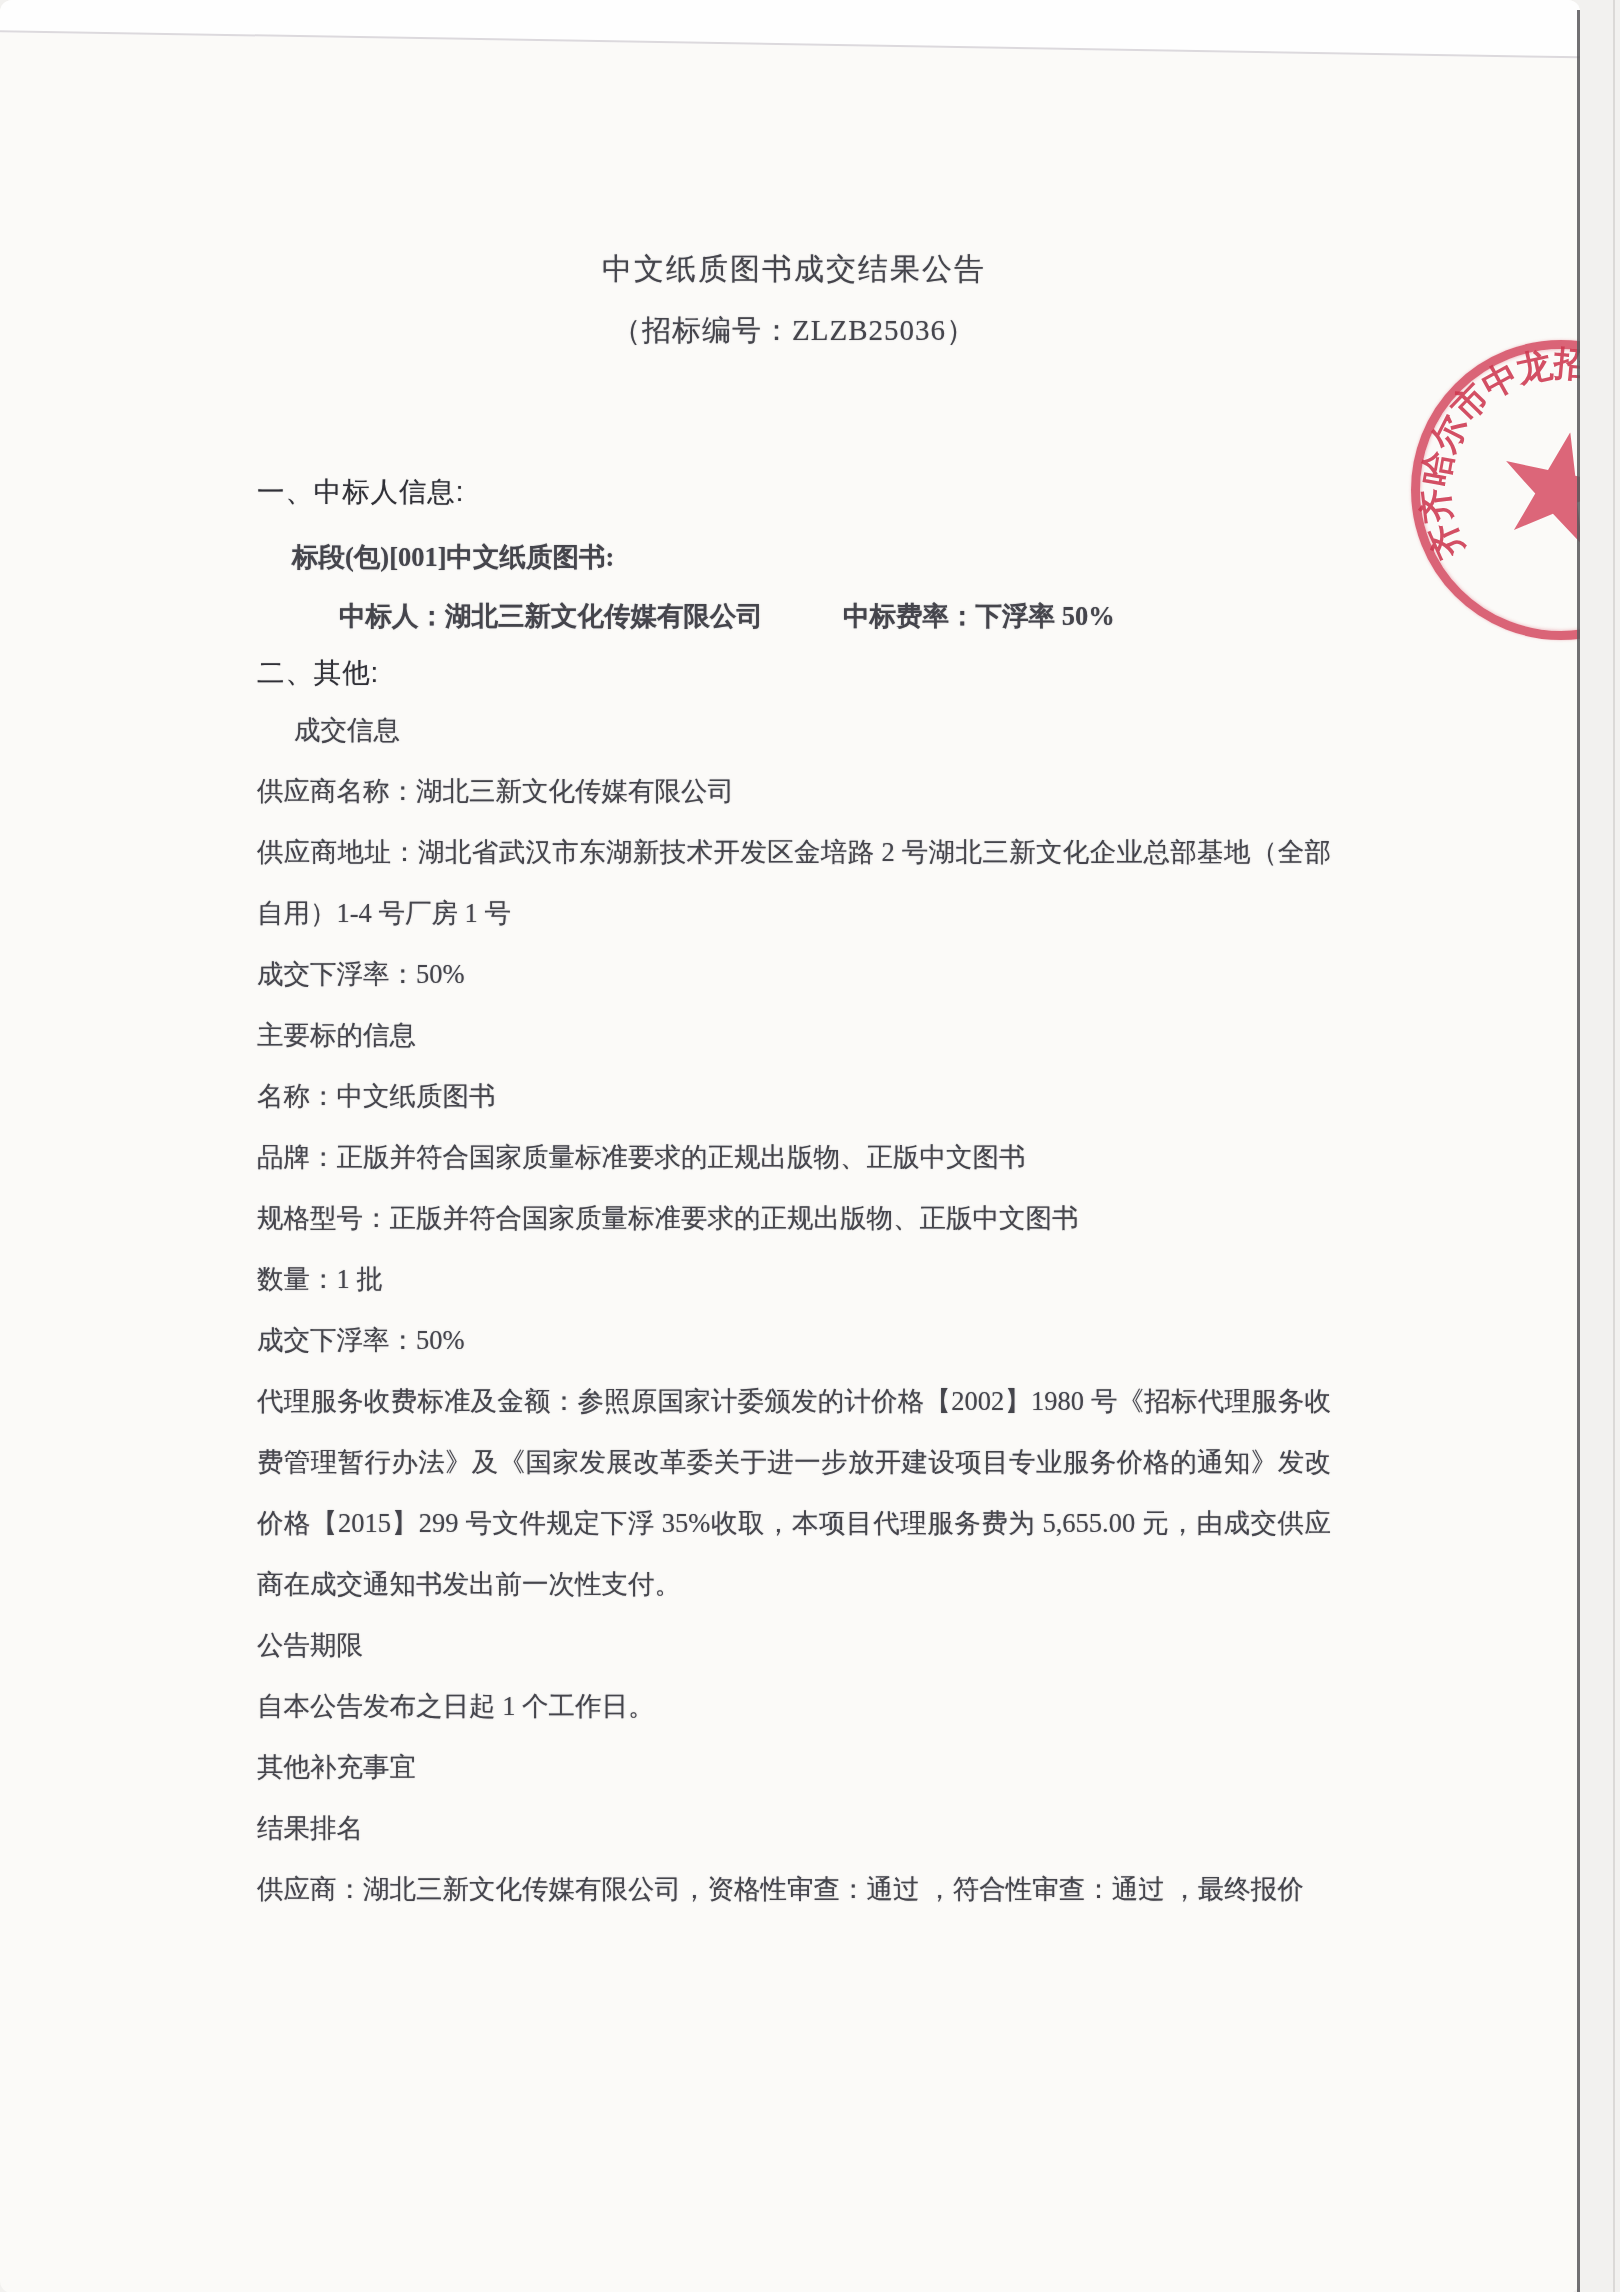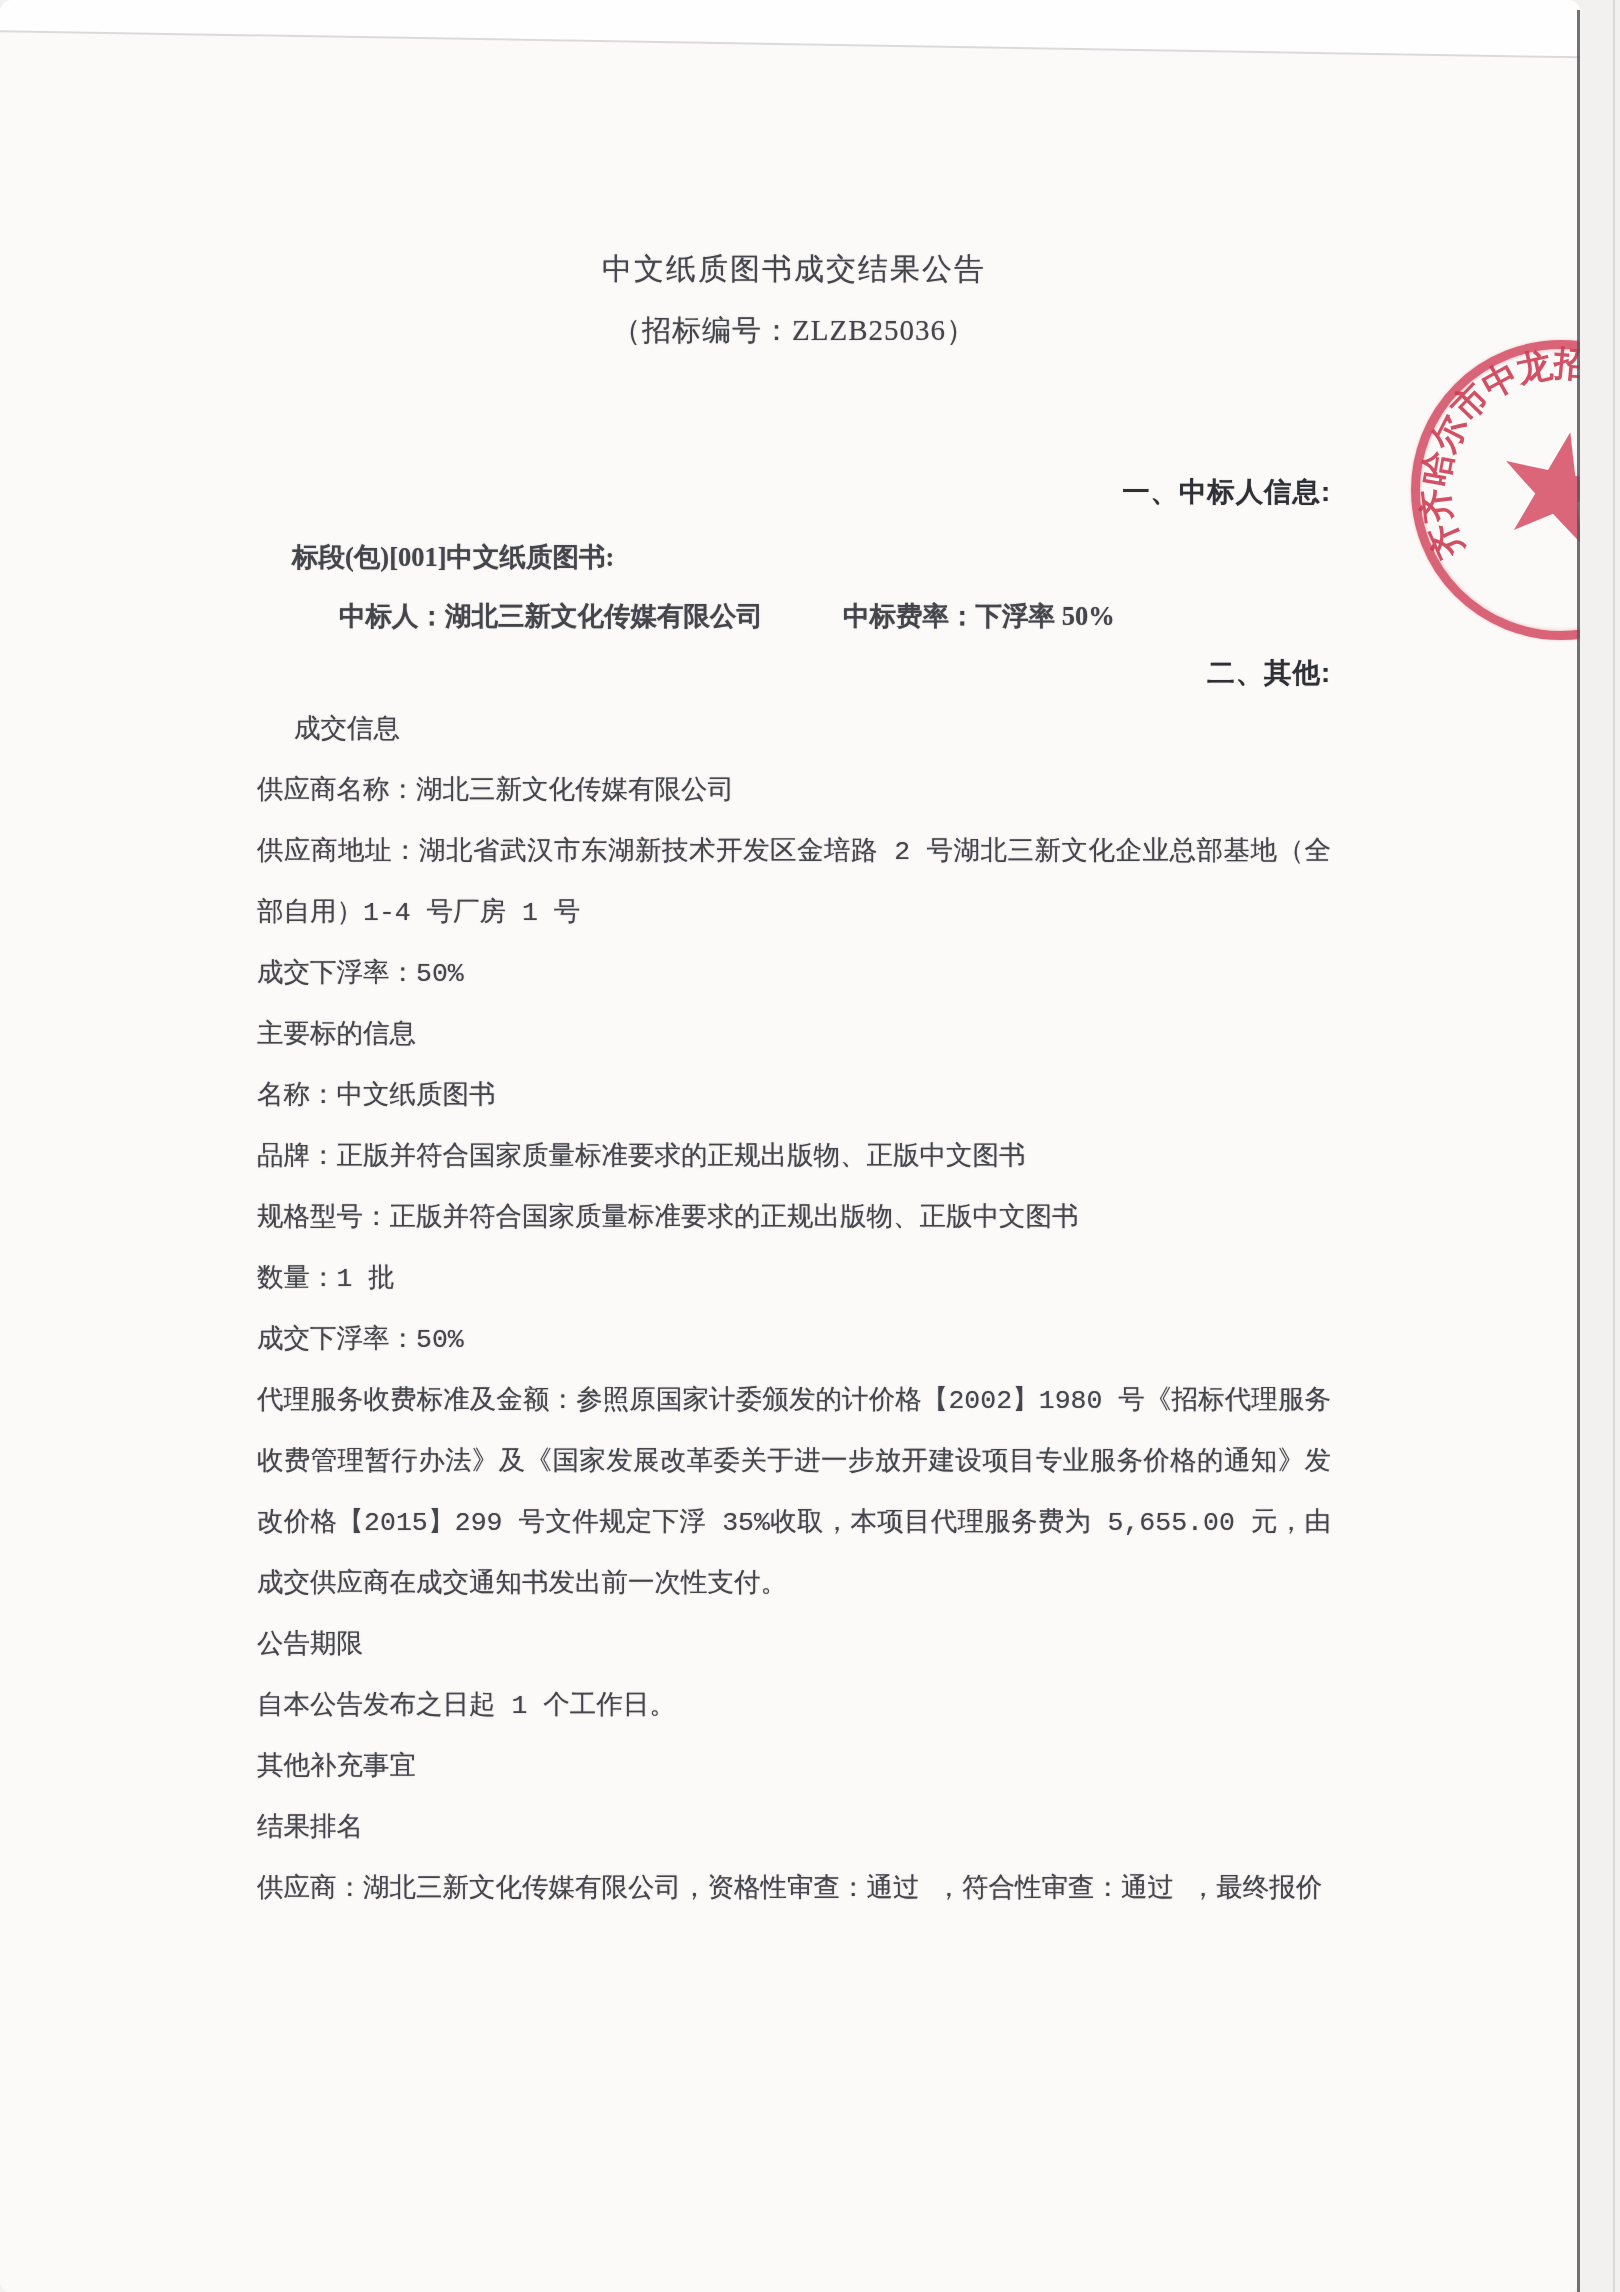--- a/index.html
+++ b/index.html
@@ -38,35 +38,35 @@
   .doc-title{
     font-size:30px;line-height:43px;text-align:center;font-weight:400;
     margin:0;letter-spacing:2px;text-shadow:0 0 1.2px rgba(70,70,82,.55);
   }
   .doc-subtitle{
     font-size:29px;line-height:43px;text-align:center;margin:18.6px 0 0 0;
     letter-spacing:1px;text-shadow:0 0 1.2px rgba(70,70,82,.55);
   }
   .sec-heading{
     font-family:"Liberation Sans","DejaVu Sans",sans-serif;
-    font-size:27.4px;line-height:43px;font-weight:700;color:#303037;
-    margin:0;text-shadow:0 0 1px rgba(48,48,55,.5);letter-spacing:1px;text-align:right;
+    font-size:27.4px;line-height:43px;font-weight:400;color:#303037;
+    margin:0;text-shadow:0 0 1px rgba(48,48,55,.5);letter-spacing:1px;
   }
   .h1{margin-top:118px;}
   .h2{margin-top:13.7px;}
   .line{
     font-size:26.5px;line-height:43px;margin:0;
     text-shadow:0 0 1.2px rgba(70,70,82,.55);
     font-weight:bold;
   }
   .lot-line{margin-top:23.5px;padding-left:35px;}
   .winner-line{margin-top:15.7px;position:relative;}
   .winner-name{padding-left:82px;}
   .fee-rate{position:absolute;left:586px;top:0;}
-  .bodyflow{margin-top:5.9px;font-family:Liberation Mono, monospace;}
+  .bodyflow{margin-top:5.9px;}
   .bodyflow p{
     font-size:26.5px;line-height:61px;margin:0;
     text-align:justify;text-justify:inter-character;
     text-shadow:0 0 1.2px rgba(70,70,82,.55);
   }
   .bodyflow p.ind1{text-indent:37px;}
 
   
   .seal{
     position:absolute;left:1411px;top:340px;width:300px;height:300px;

